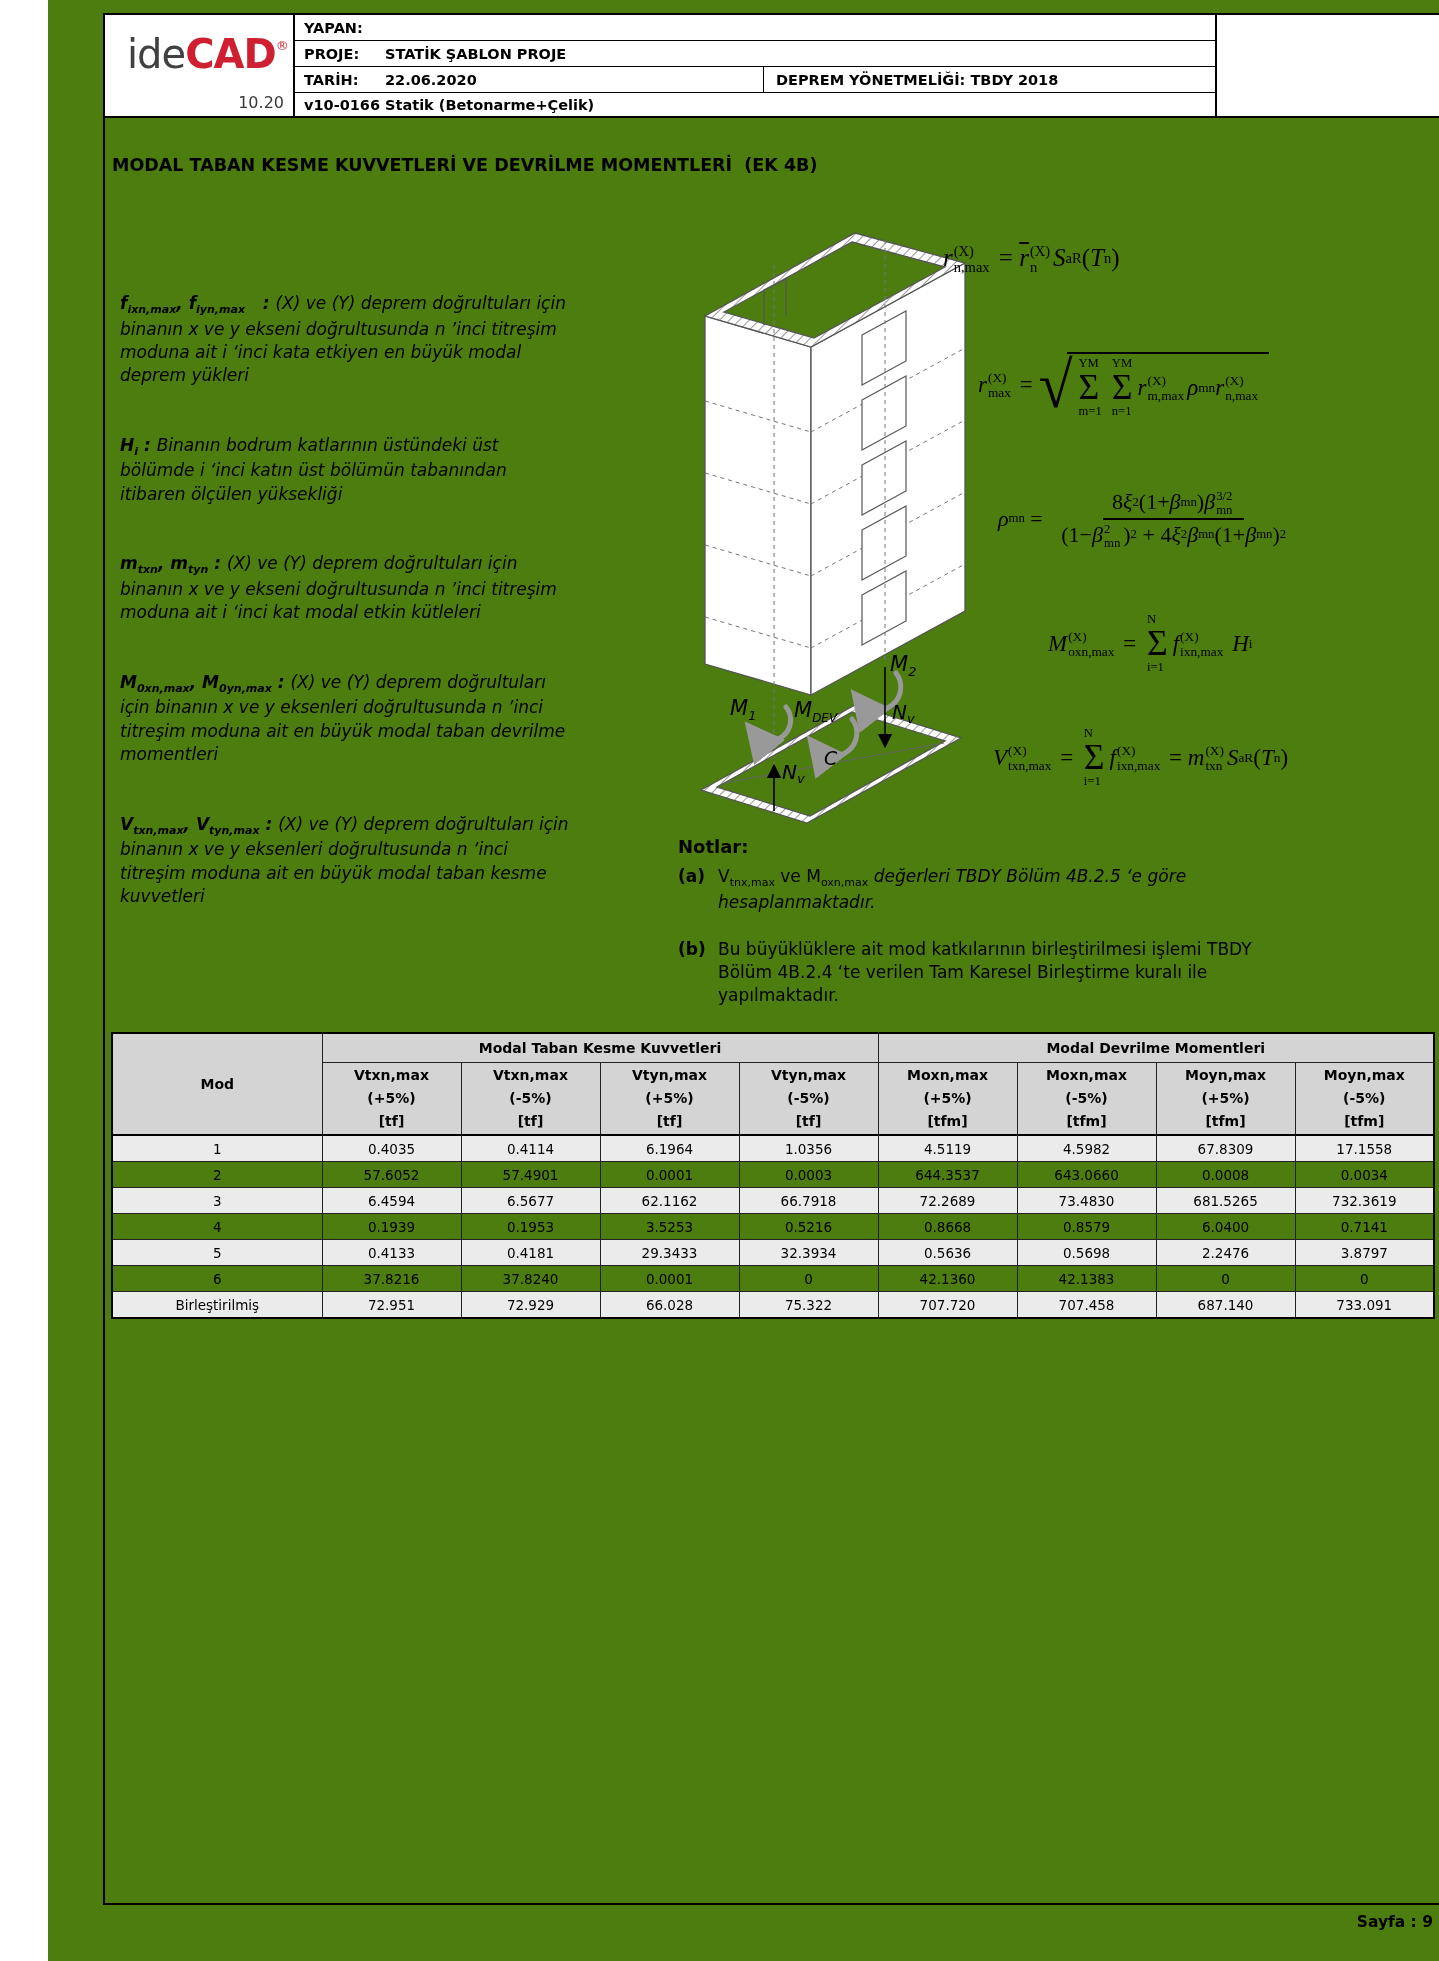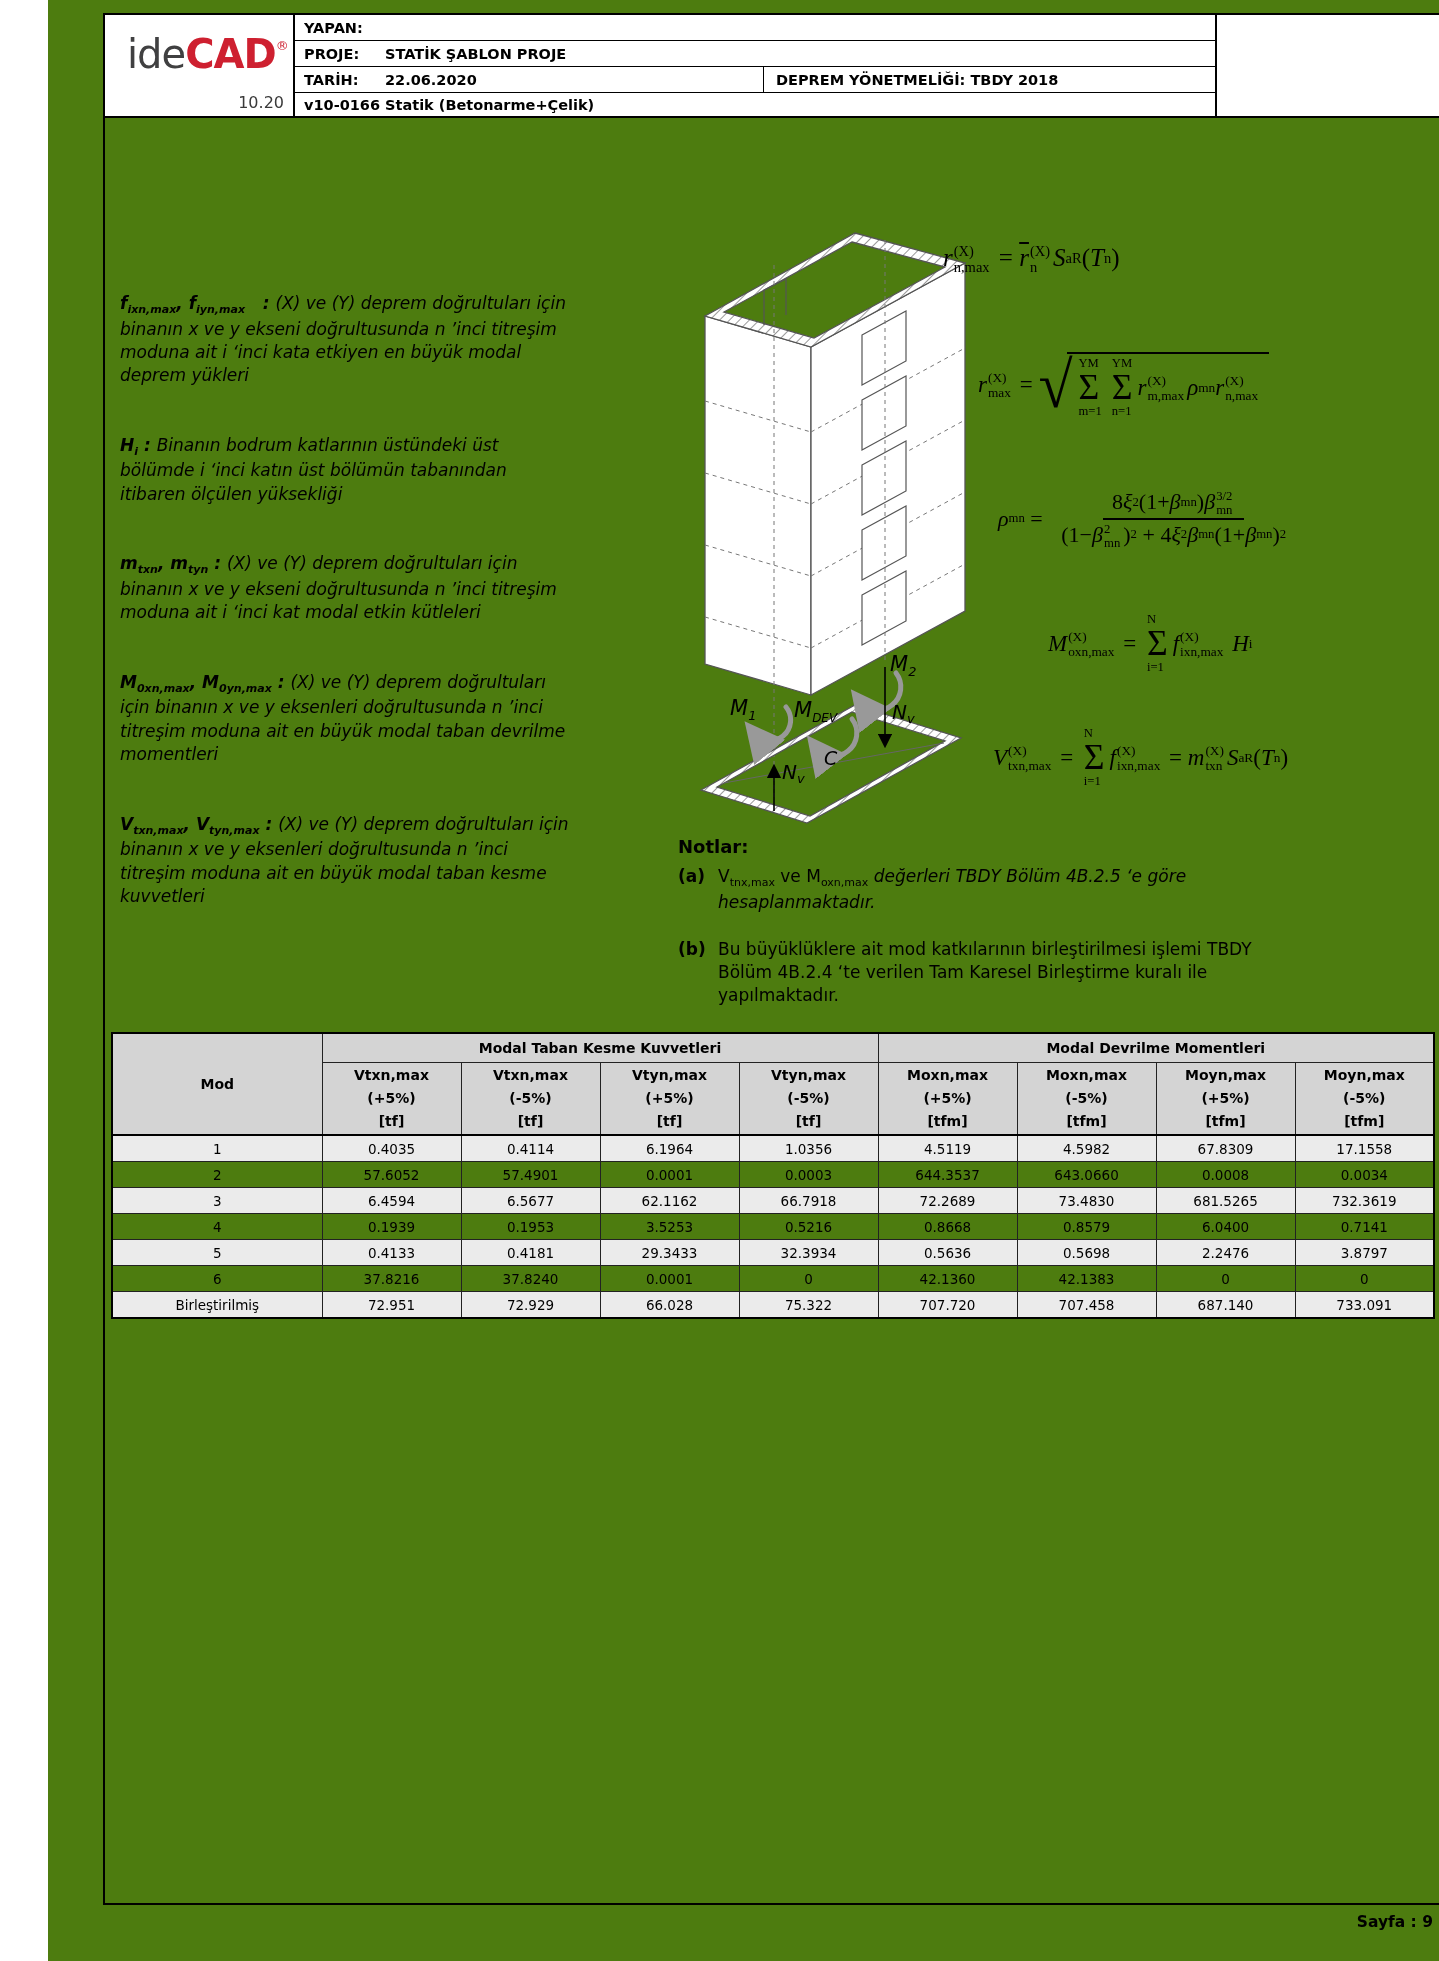--- a/index.html
+++ b/index.html
@@ -114,20 +114,21 @@
         <span class="f-label">TARİH:</span>
         <span class="f-value">22.06.2020</span>
         <span class="reg-cell">DEPREM YÖNETMELİĞİ: TBDY 2018</span>
       </div>
       <div class="f-row">
         <span>v10-0166 Statik (Betonarme+Çelik)</span>
       </div>
     </div>
   </div>
 
+  <div class="title">MODAL TABAN KESME KUVVETLERİ VE DEVRİLME MOMENTLERİ  (EK 4B)</div>
 
   <div class="defs">
     <div class="def"><span class="term"><span>f</span><sub>ixn,max</sub><span>, </span><span>f</span><sub>iyn,max</sub><span>   : </span></span><span>(X) ve (Y) deprem doğrultuları için binanın x ve y ekseni doğrultusunda n ’inci titreşim moduna ait i ‘inci kata etkiyen en büyük modal deprem yükleri</span></div>
     <div class="def"><span class="term"><span>H</span><sub>i</sub><span> : </span></span><span>Binanın bodrum katlarının üstündeki üst bölümde i ‘inci katın üst bölümün tabanından itibaren ölçülen yüksekliği</span></div>
     <div class="def"><span class="term"><span>m</span><sub>txn</sub><span>, </span><span>m</span><sub>tyn</sub><span> : </span></span><span>(X) ve (Y) deprem doğrultuları için binanın x ve y ekseni doğrultusunda n ’inci titreşim moduna ait i ‘inci kat modal etkin kütleleri</span></div>
     <div class="def"><span class="term"><span>M</span><sub>0xn,max</sub><span>, </span><span>M</span><sub>0yn,max</sub><span> : </span></span><span>(X) ve (Y) deprem doğrultuları için binanın x ve y eksenleri doğrultusunda n ’inci titreşim moduna ait en büyük modal taban devrilme momentleri</span></div>
     <div class="def"><span class="term"><span>V</span><sub>txn,max</sub><span>, </span><span>V</span><sub>tyn,max</sub><span> : </span></span><span>(X) ve (Y) deprem doğrultuları için binanın x ve y eksenleri doğrultusunda n ’inci titreşim moduna ait en büyük modal taban kesme kuvvetleri</span></div>
   </div>
 
   <div class="figure">

